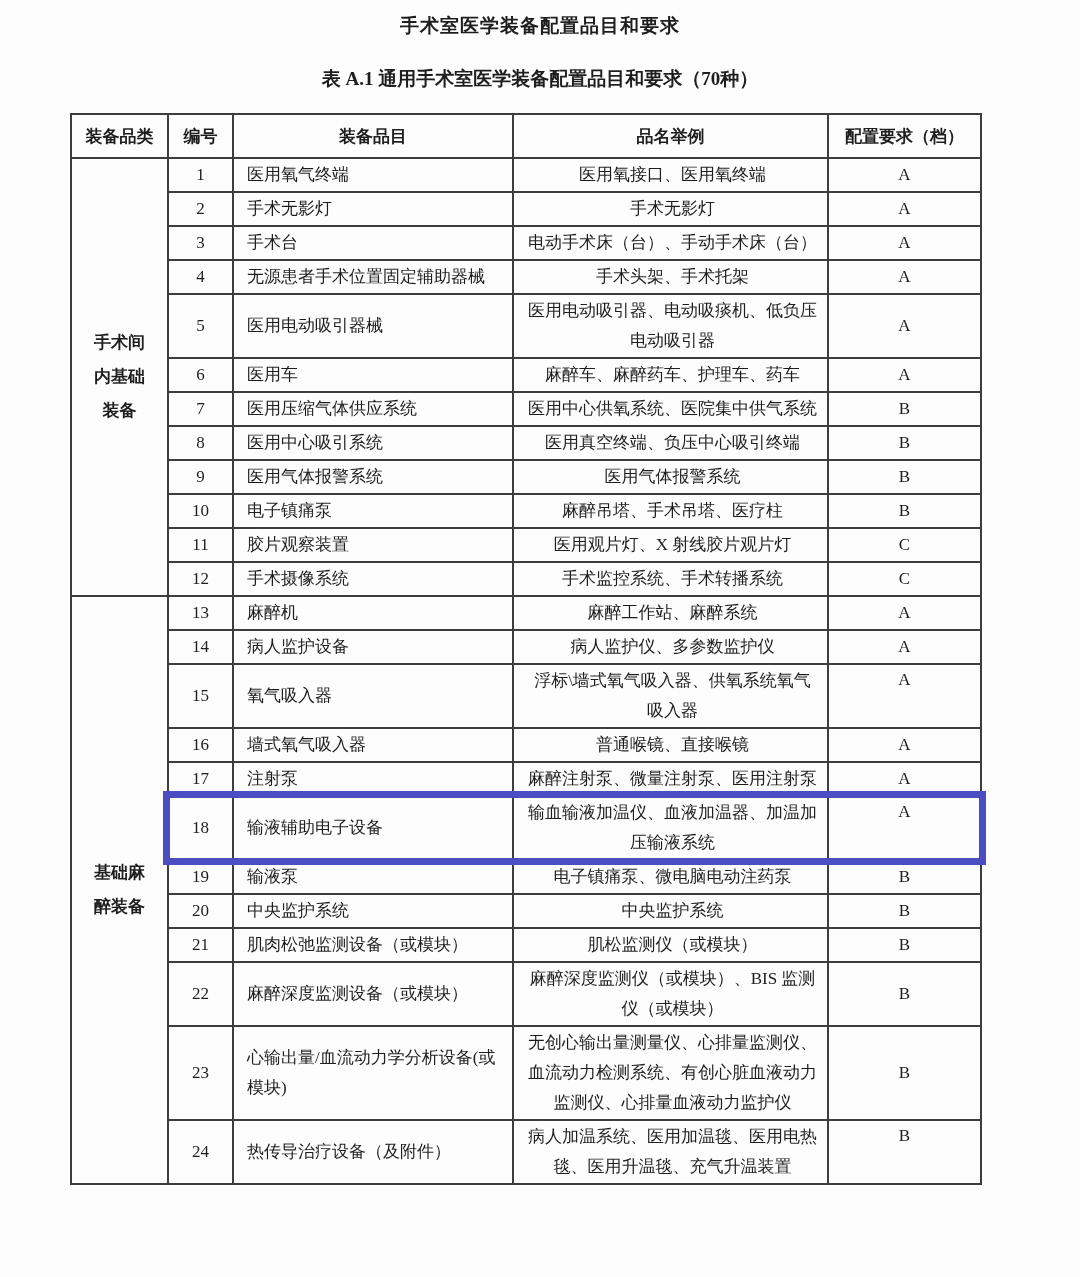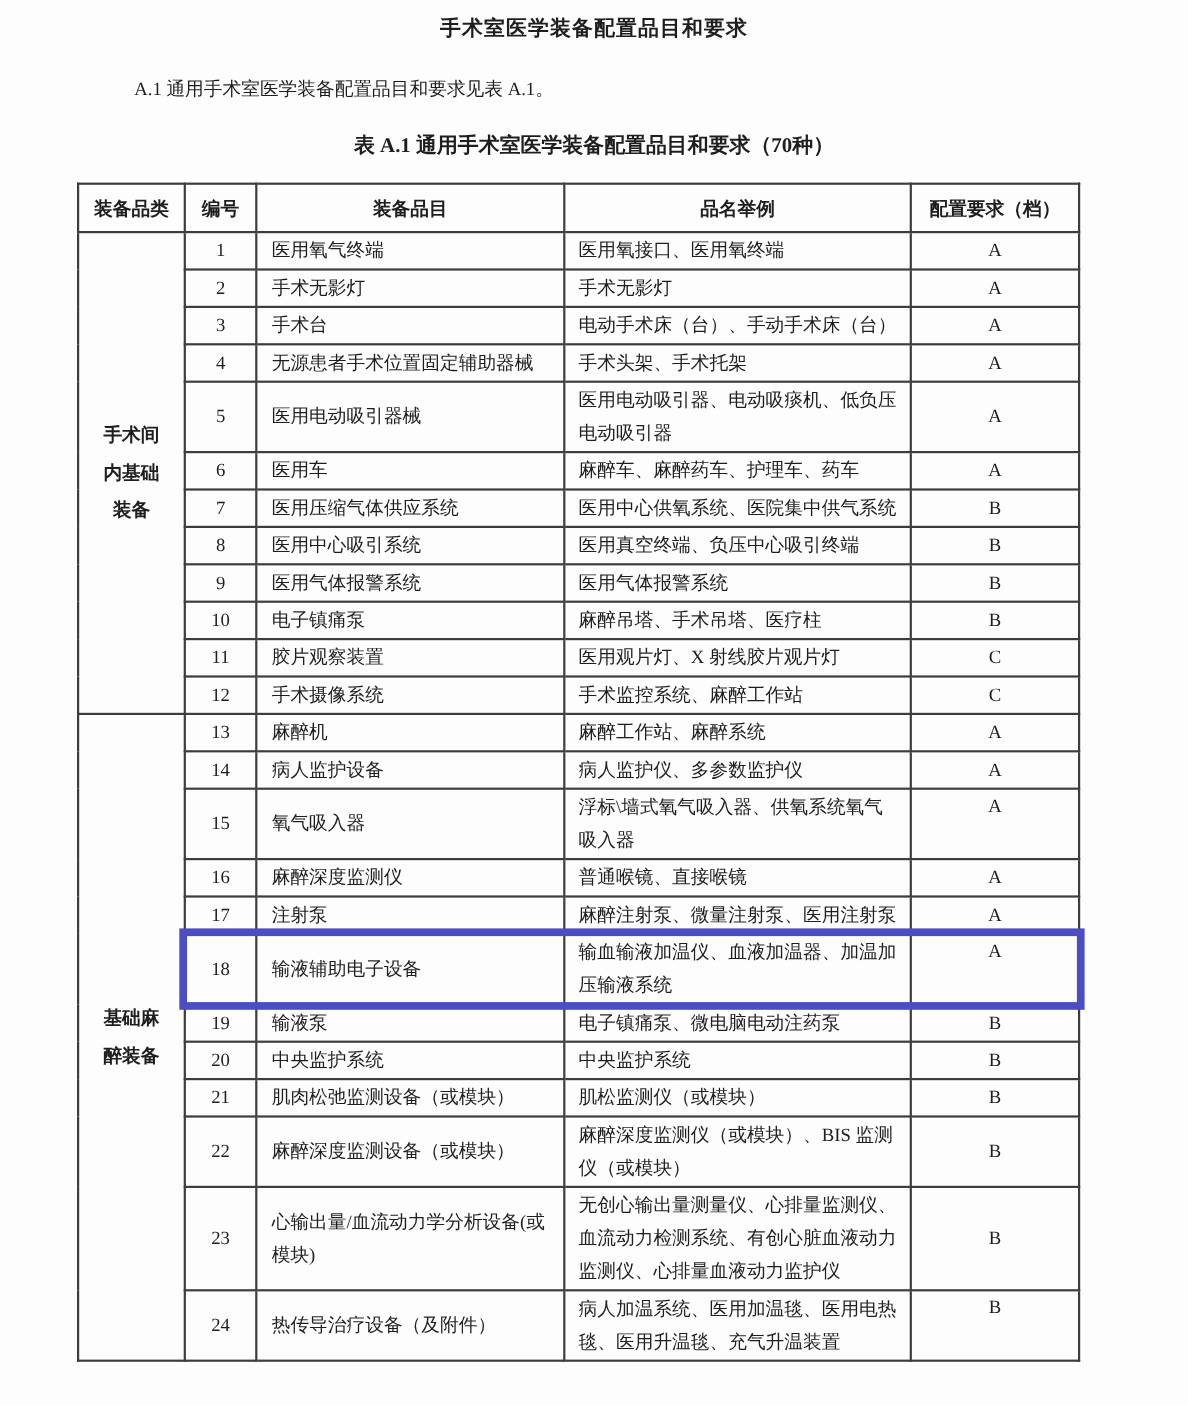--- a/index.html
+++ b/index.html
@@ -67,36 +67,35 @@
     vertical-align: middle;
   }
   .group-cell {
     text-align: center;
     font-weight: bold;
     padding: 0 16px;
     line-height: 34px;
   }
   .no-cell { text-align: center; }
   .item-cell { text-align: left; padding: 1px 6px 1px 13px; }
-  .ex-cell { text-align: left; padding: 1px 8px 1px 12px; }
+  .ex-cell { text-align: center; padding: 1px 8px 1px 12px; }
   .req-cell { text-align: center; }
   .req-top { vertical-align: top; }
   .hl {
     position: absolute;
     box-sizing: border-box;
     z-index: 5;
     pointer-events: none;
   }
 </style>
 </head>
 <body>
 
 <div class="page">
   <div class="doc-title">手术室医学装备配置品目和要求</div>
-  <div class="intro">A.1 通用手术室医学装备配置品目和要求见表 A.1。</div>
   <div class="caption">表 A.1  通用手术室医学装备配置品目和要求（70种）</div>
 
   <div class="table-wrap">
     <table>
       <colgroup>
         <col style="width:97px">
         <col style="width:65px">
         <col style="width:280px">
         <col style="width:315px">
         <col style="width:153px">
@@ -174,21 +173,21 @@
           </tr>
           <tr>
             <td class="no-cell">11</td>
             <td class="item-cell">胶片观察装置</td>
             <td class="ex-cell">医用观片灯、X 射线胶片观片灯</td>
             <td class="req-cell">C</td>
           </tr>
           <tr>
             <td class="no-cell">12</td>
             <td class="item-cell">手术摄像系统</td>
-            <td class="ex-cell">手术监控系统、麻醉工作站</td>
+            <td class="ex-cell">手术监控系统、手术转播系统</td>
             <td class="req-cell">C</td>
           </tr>
           <tr>
             <td class="group-cell" rowspan="12">基础麻醉装备</td>
             <td class="no-cell">13</td>
             <td class="item-cell">麻醉机</td>
             <td class="ex-cell">麻醉工作站、麻醉系统</td>
             <td class="req-cell">A</td>
           </tr>
           <tr>
@@ -198,21 +197,21 @@
             <td class="req-cell">A</td>
           </tr>
           <tr>
             <td class="no-cell">15</td>
             <td class="item-cell">氧气吸入器</td>
             <td class="ex-cell">浮标\墙式氧气吸入器、供氧系统氧气吸入器</td>
             <td class="req-cell req-top">A</td>
           </tr>
           <tr>
             <td class="no-cell">16</td>
-            <td class="item-cell">麻醉深度监测仪</td>
+            <td class="item-cell">墙式氧气吸入器</td>
             <td class="ex-cell">普通喉镜、直接喉镜</td>
             <td class="req-cell">A</td>
           </tr>
           <tr>
             <td class="no-cell">17</td>
             <td class="item-cell">注射泵</td>
             <td class="ex-cell">麻醉注射泵、微量注射泵、医用注射泵</td>
             <td class="req-cell">A</td>
           </tr>
           <tr>

